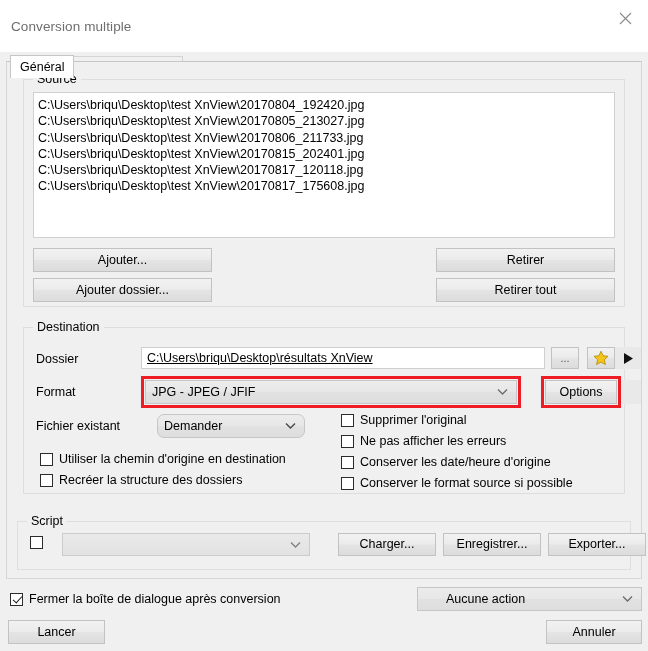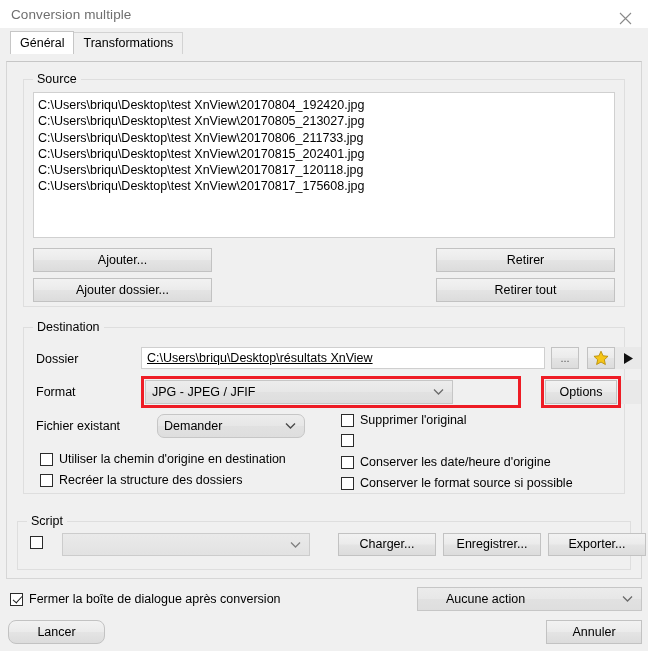--- a/index.html
+++ b/index.html
@@ -12,21 +12,21 @@
     background: #f0f0f0;
     font-family: "Liberation Sans", sans-serif;
     font-size: 12.5px;
     color: #000;
     overflow: hidden;
     position: relative;
   }
 
   
   .titlebar {
-    height: 28px;
+    height: 52px;
     background: #ffffff;
     display: flex;
     align-items: center;
     position: relative;
   }
   .titlebar-text {
     padding-left: 11px;
     font-size: 13.5px;
     color: #6e6e6e;
     letter-spacing: .1px;
@@ -182,21 +182,21 @@
     align-items: center;
     padding-left: 6px;
   }
   .combo .chev {
     position: absolute;
     right: 8px;
     top: 50%;
     transform: translateY(-50%);
     line-height: 0;
   }
-  #cmb-format   { left: 121px; width: 308px; top: 52px; height: 24px; }
+  #cmb-format   { left: 121px; width: 372px; top: 52px; height: 24px; }
   #cmb-fichier  { left: 133px; width: 148px; top: 86px; height: 24px; border-radius: 7px; }
 
   #btn-options { position: absolute; left: 521px; top: 52px; width: 72px; height: 24px; }
   #btn-options-shadow { position: absolute; left: 595px; top: 52px; width: 22px; height: 24px; background:#e9e9e9; }
 
   
   .red-box {
     position: absolute;
     border: 3px solid #ee1c25;
     box-sizing: border-box;
@@ -257,21 +257,21 @@
   #cb-fermer {
     position: absolute;
     left: 10px; top: 592px;
   }
   #cmb-aucune {
     position: absolute;
     left: 417px; top: 587px; width: 225px; height: 24px; padding-left: 28px;
   }
   #btn-lancer {
     position: absolute;
-    left: 8px; top: 620px; width: 97px; height: 24px; border-radius: 8px;
+    left: 8px; top: 620px; width: 97px; height: 24px;
   }
   #btn-annuler {
     position: absolute;
     right: 6px; top: 620px; width: 96px; height: 24px;
   }
 </style>
 </head>
 <body>
 
 <div class="titlebar">
@@ -358,20 +358,21 @@
       <span class="cbx"></span>
       <span>Recréer la structure des dossiers</span>
     </div>
 
     <div class="cbx-row" id="cb-supprimer">
       <span class="cbx"></span>
       <span>Supprimer l'original</span>
     </div>
     <div class="cbx-row" id="cb-erreurs">
       <span class="cbx"></span>
+      <span>Ne pas afficher les erreurs</span>
     </div>
     <div class="cbx-row" id="cb-dates">
       <span class="cbx"></span>
       <span>Conserver les date/heure d'origine</span>
     </div>
     <div class="cbx-row" id="cb-srcformat">
       <span class="cbx"></span>
       <span>Conserver le format source si possible</span>
     </div>
   </div>

